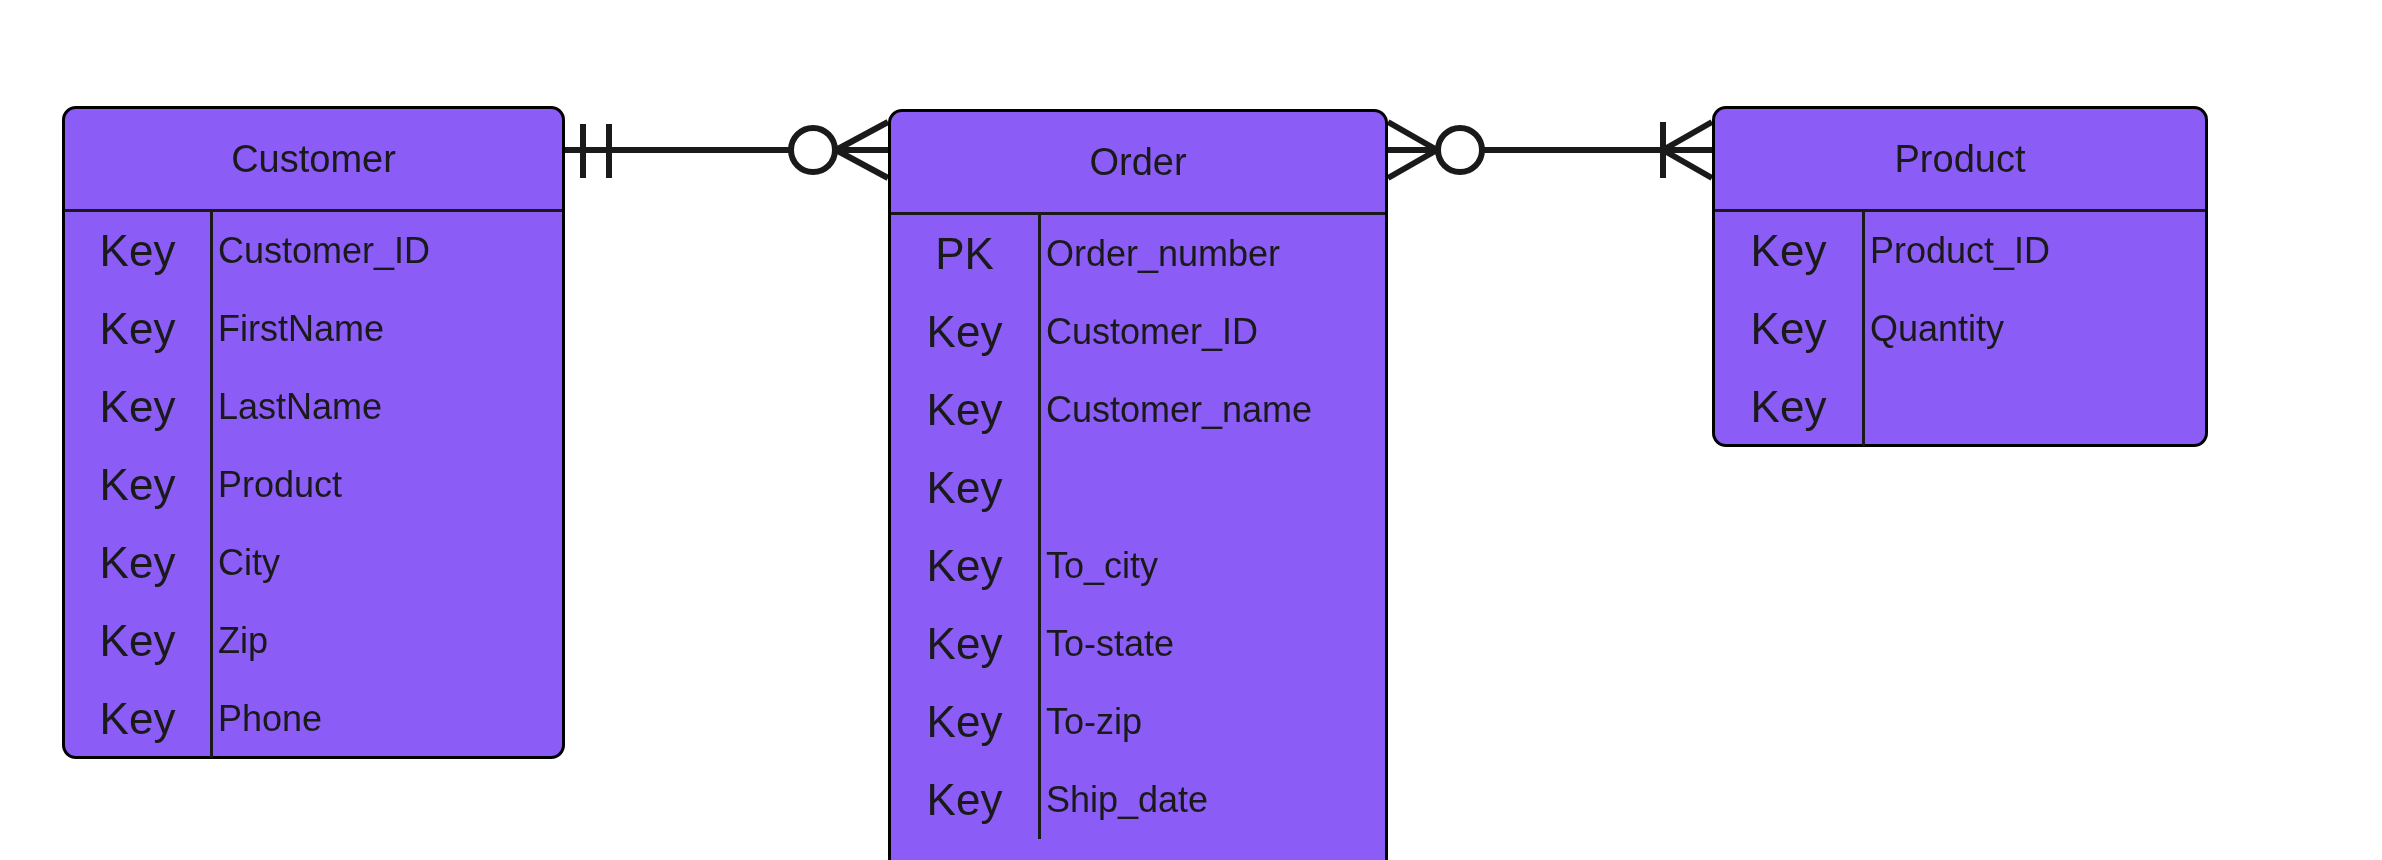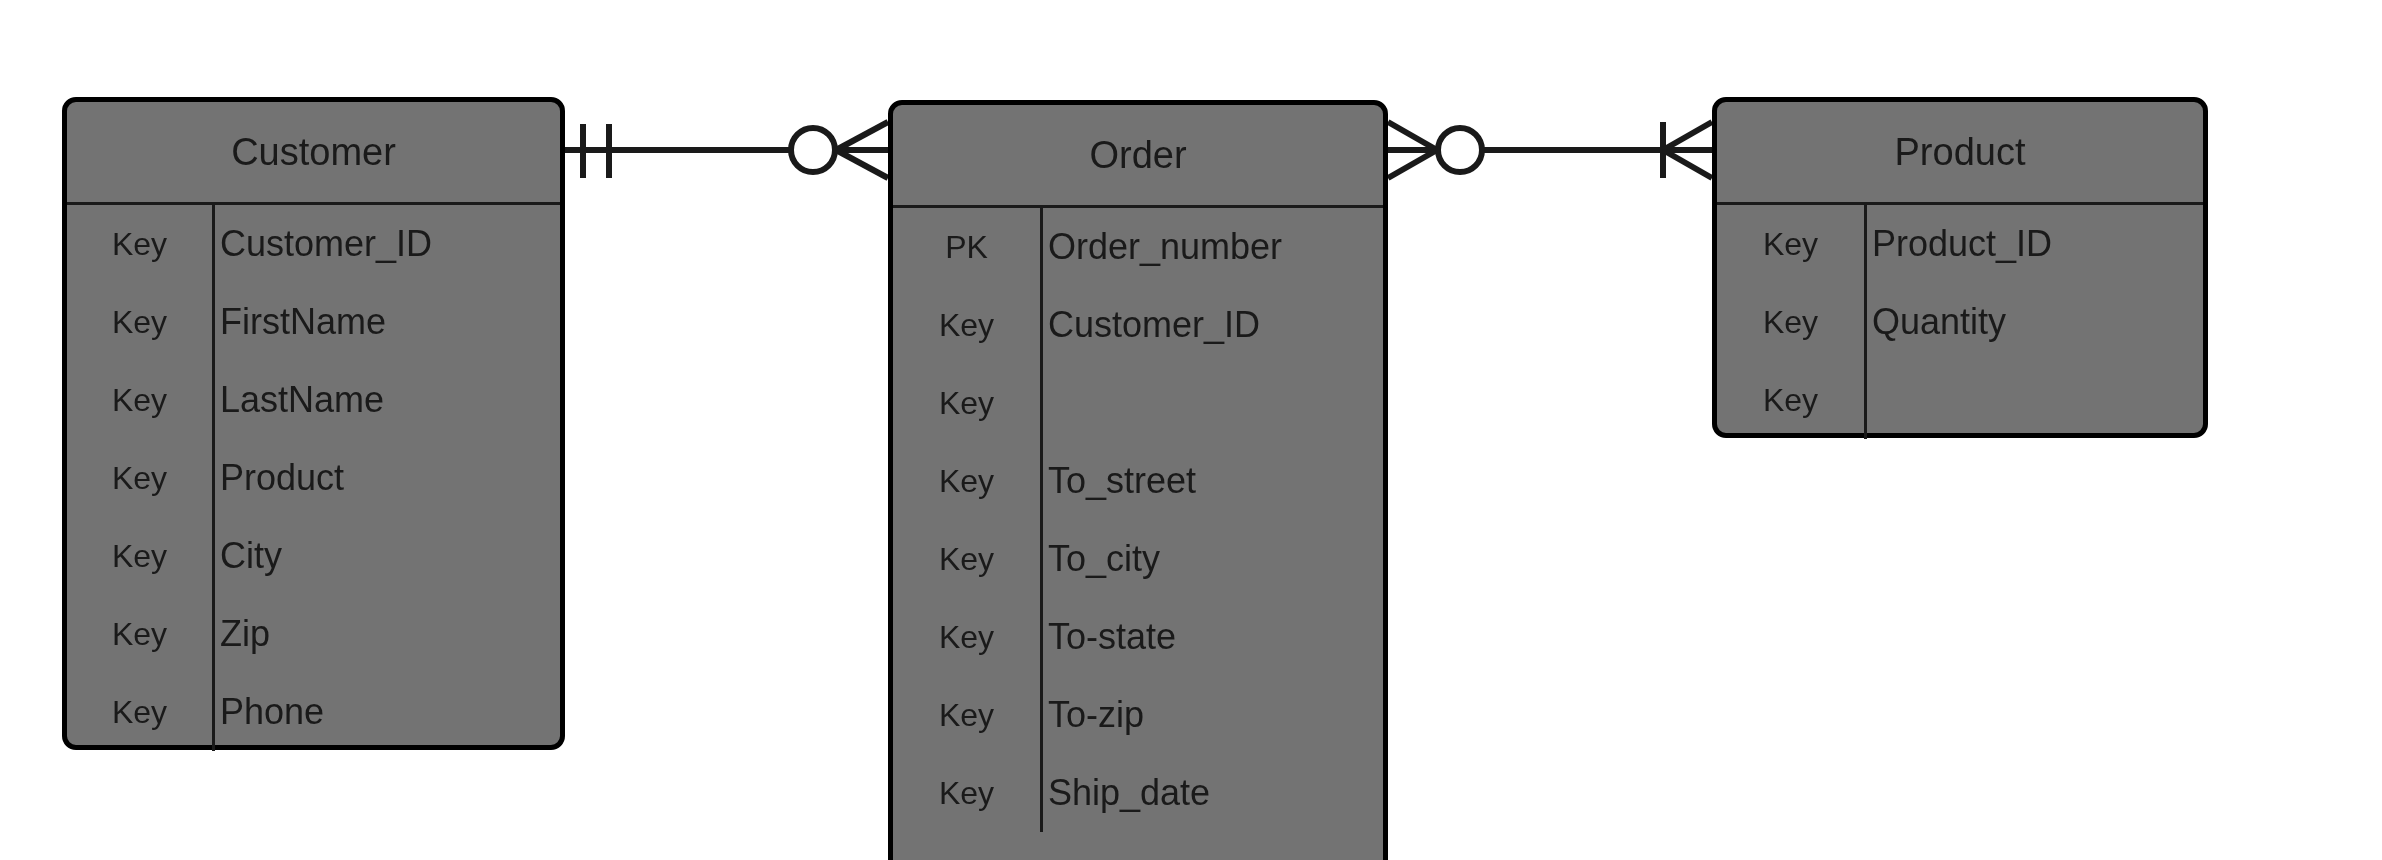--- a/index.html
+++ b/index.html
@@ -15,24 +15,25 @@
   #canvas {
     position: relative;
     width: 2382px;
     height: 860px;
     background: #ffffff;
     overflow: hidden;
   }
   .entity {
     position: absolute;
     box-sizing: border-box;
-    border: 5px solid #000000;
+    border: 3px solid #000000;
     border-radius: 14px;
-    background: #737373;
+    background: #8b5cf6;
     z-index: 2;
+    margin-top: 9px;
   }
   .entity-title {
     position: relative;
     height: 100px;
     line-height: 100px;
     text-align: center;
     font-size: 38px;
     color: #1a1a1a;
     white-space: nowrap;
     border-bottom: 3px solid #1a1a1a;
@@ -43,21 +44,21 @@
   }
   .attr-row {
     display: flex;
     align-items: center;
     height: 78px;
   }
   .attr-key {
     box-sizing: border-box;
     flex: 0 0 auto;
     text-align: center;
-    font-size: 32px;
+    font-size: 44px;
     color: #1a1a1a;
     white-space: nowrap;
   }
   .attr-name {
     box-sizing: border-box;
     flex: 1 1 auto;
     padding-left: 8px;
     font-size: 36px;
     color: #1a1a1a;
     white-space: nowrap;
@@ -163,24 +164,24 @@
       <div class="attr-row">
         <div class="attr-key" style="width:147px;">PK</div>
         <div class="attr-name">Order_number</div>
       </div>
       <div class="attr-row">
         <div class="attr-key" style="width:147px;">Key</div>
         <div class="attr-name">Customer_ID</div>
       </div>
       <div class="attr-row">
         <div class="attr-key" style="width:147px;">Key</div>
-      </div>
-      <div class="attr-row">
-        <div class="attr-key" style="width:147px;">Key</div>
-        <div class="attr-name">To_street</div>
+        <div class="attr-name">Customer_name</div>
+      </div>
+      <div class="attr-row">
+        <div class="attr-key" style="width:147px;">Key</div>
       </div>
       <div class="attr-row">
         <div class="attr-key" style="width:147px;">Key</div>
         <div class="attr-name">To_city</div>
       </div>
       <div class="attr-row">
         <div class="attr-key" style="width:147px;">Key</div>
         <div class="attr-name">To-state</div>
       </div>
       <div class="attr-row">

